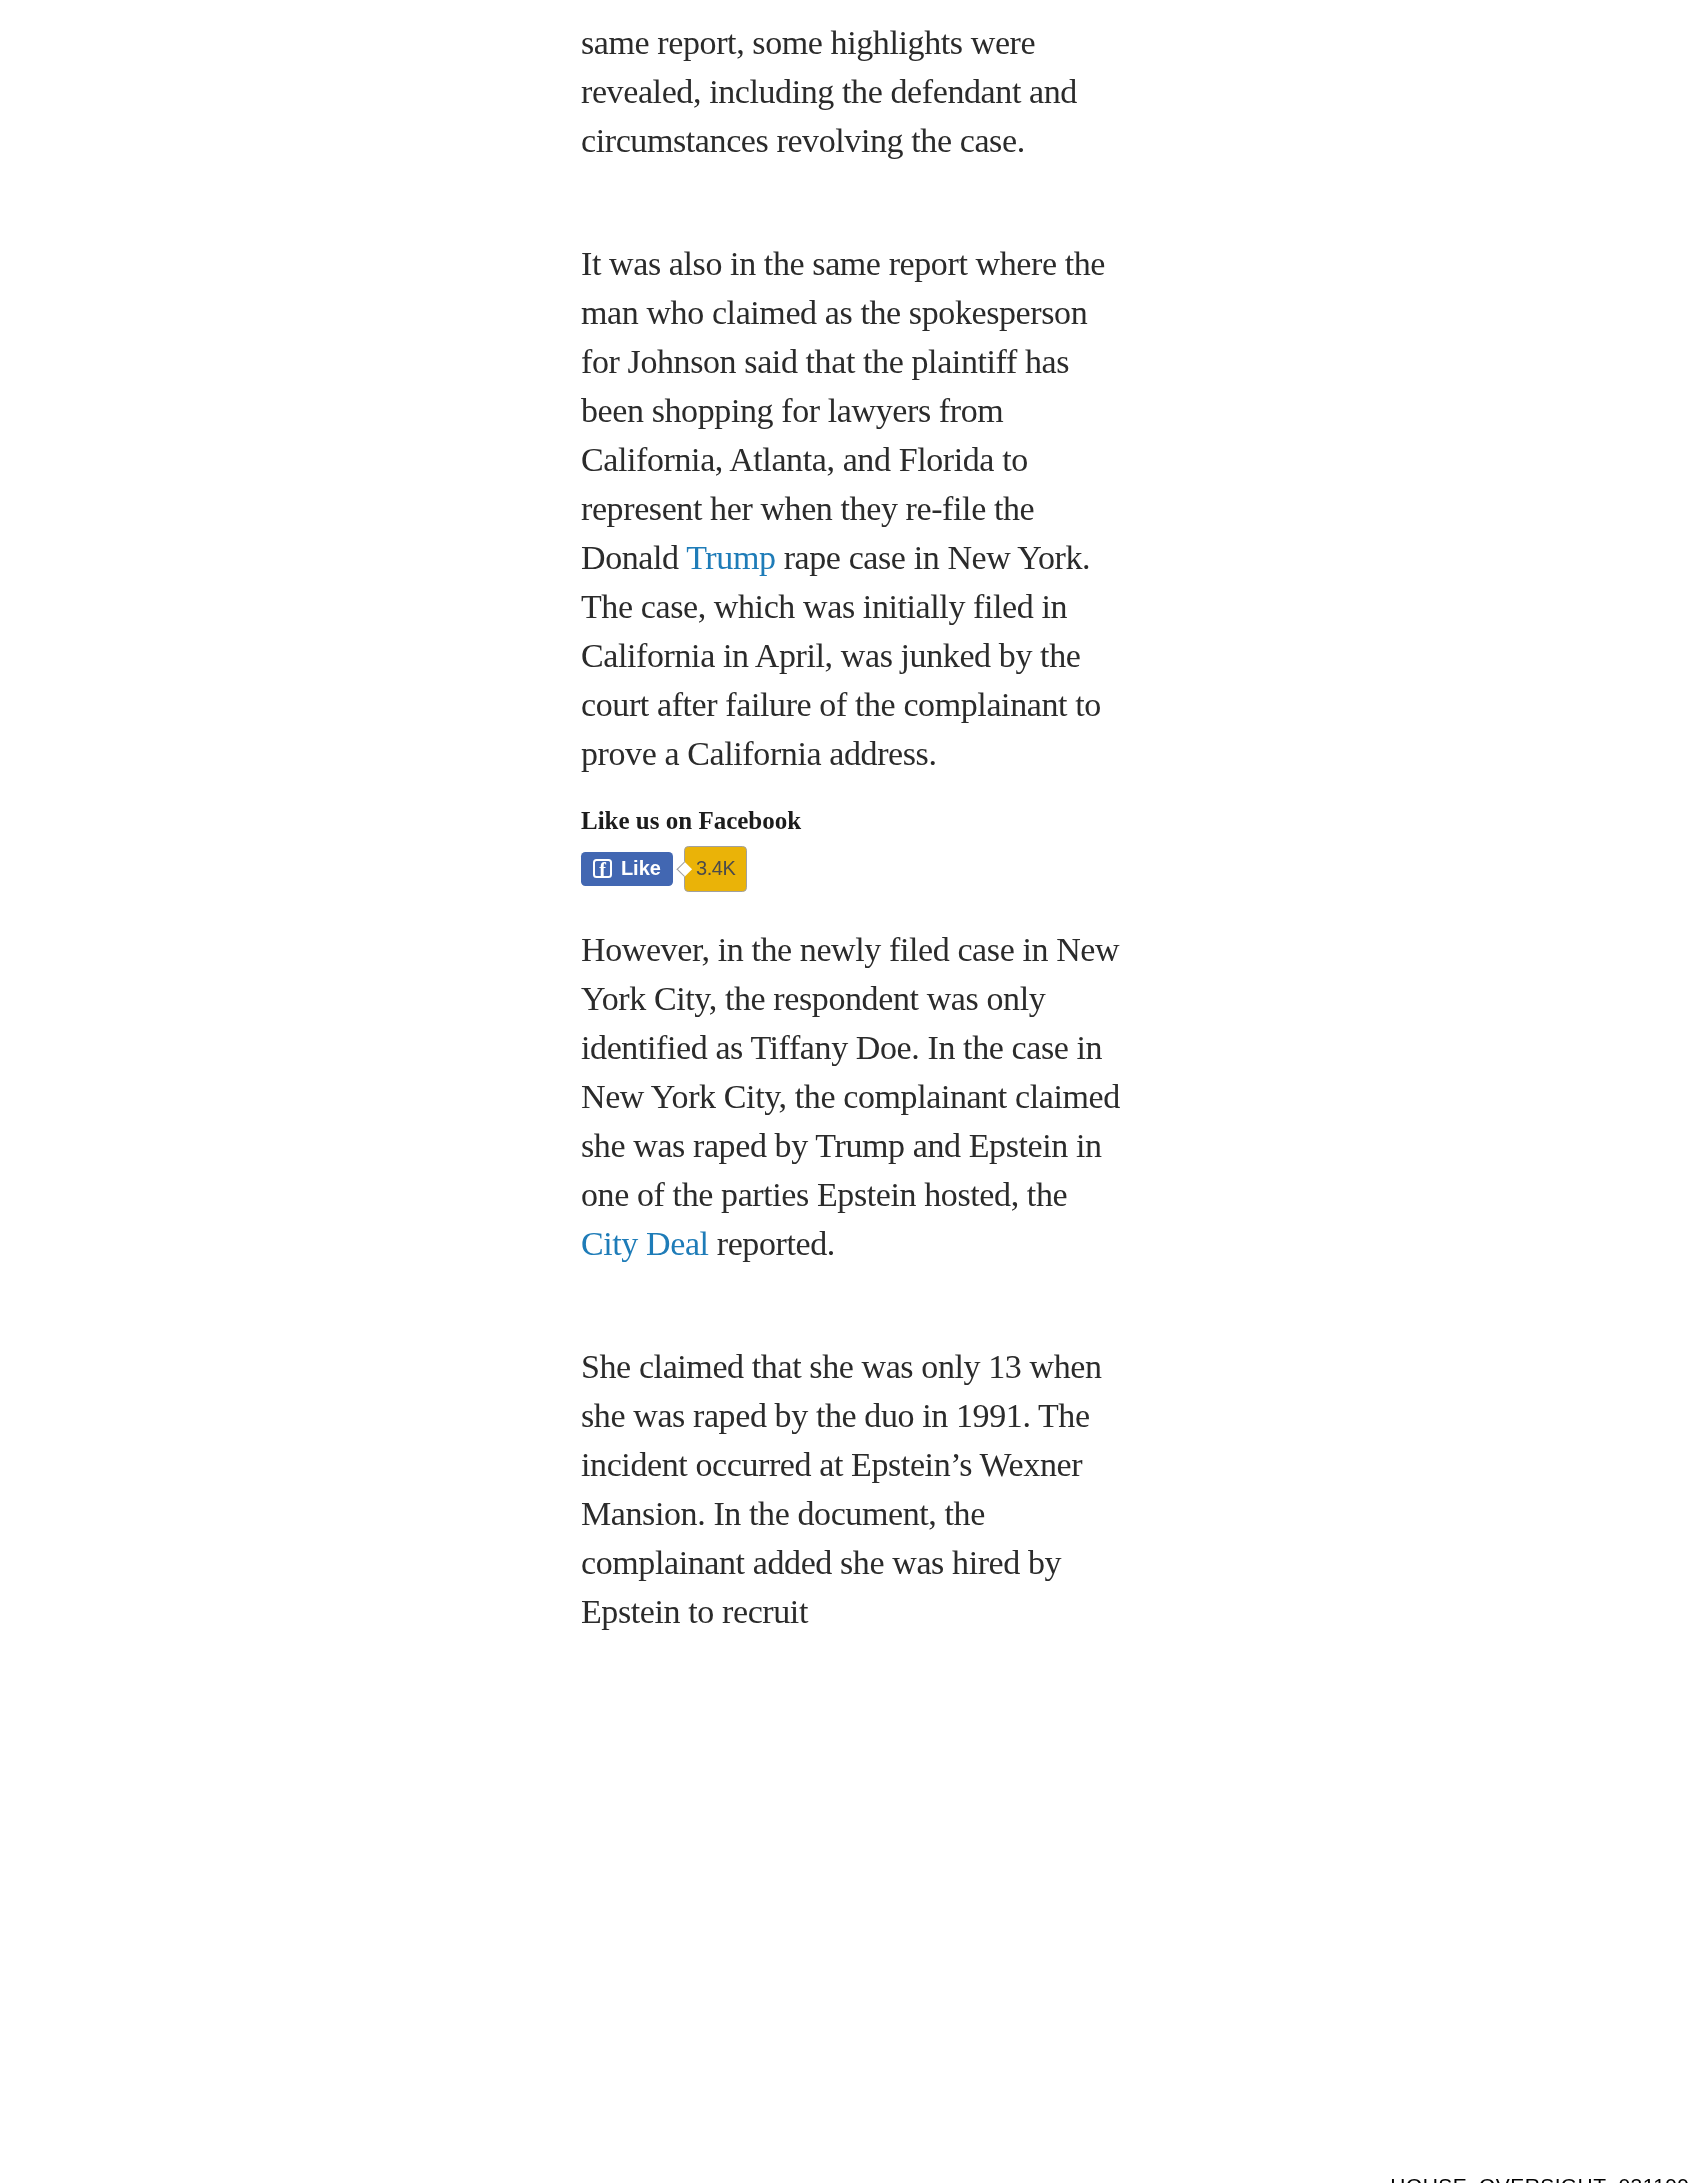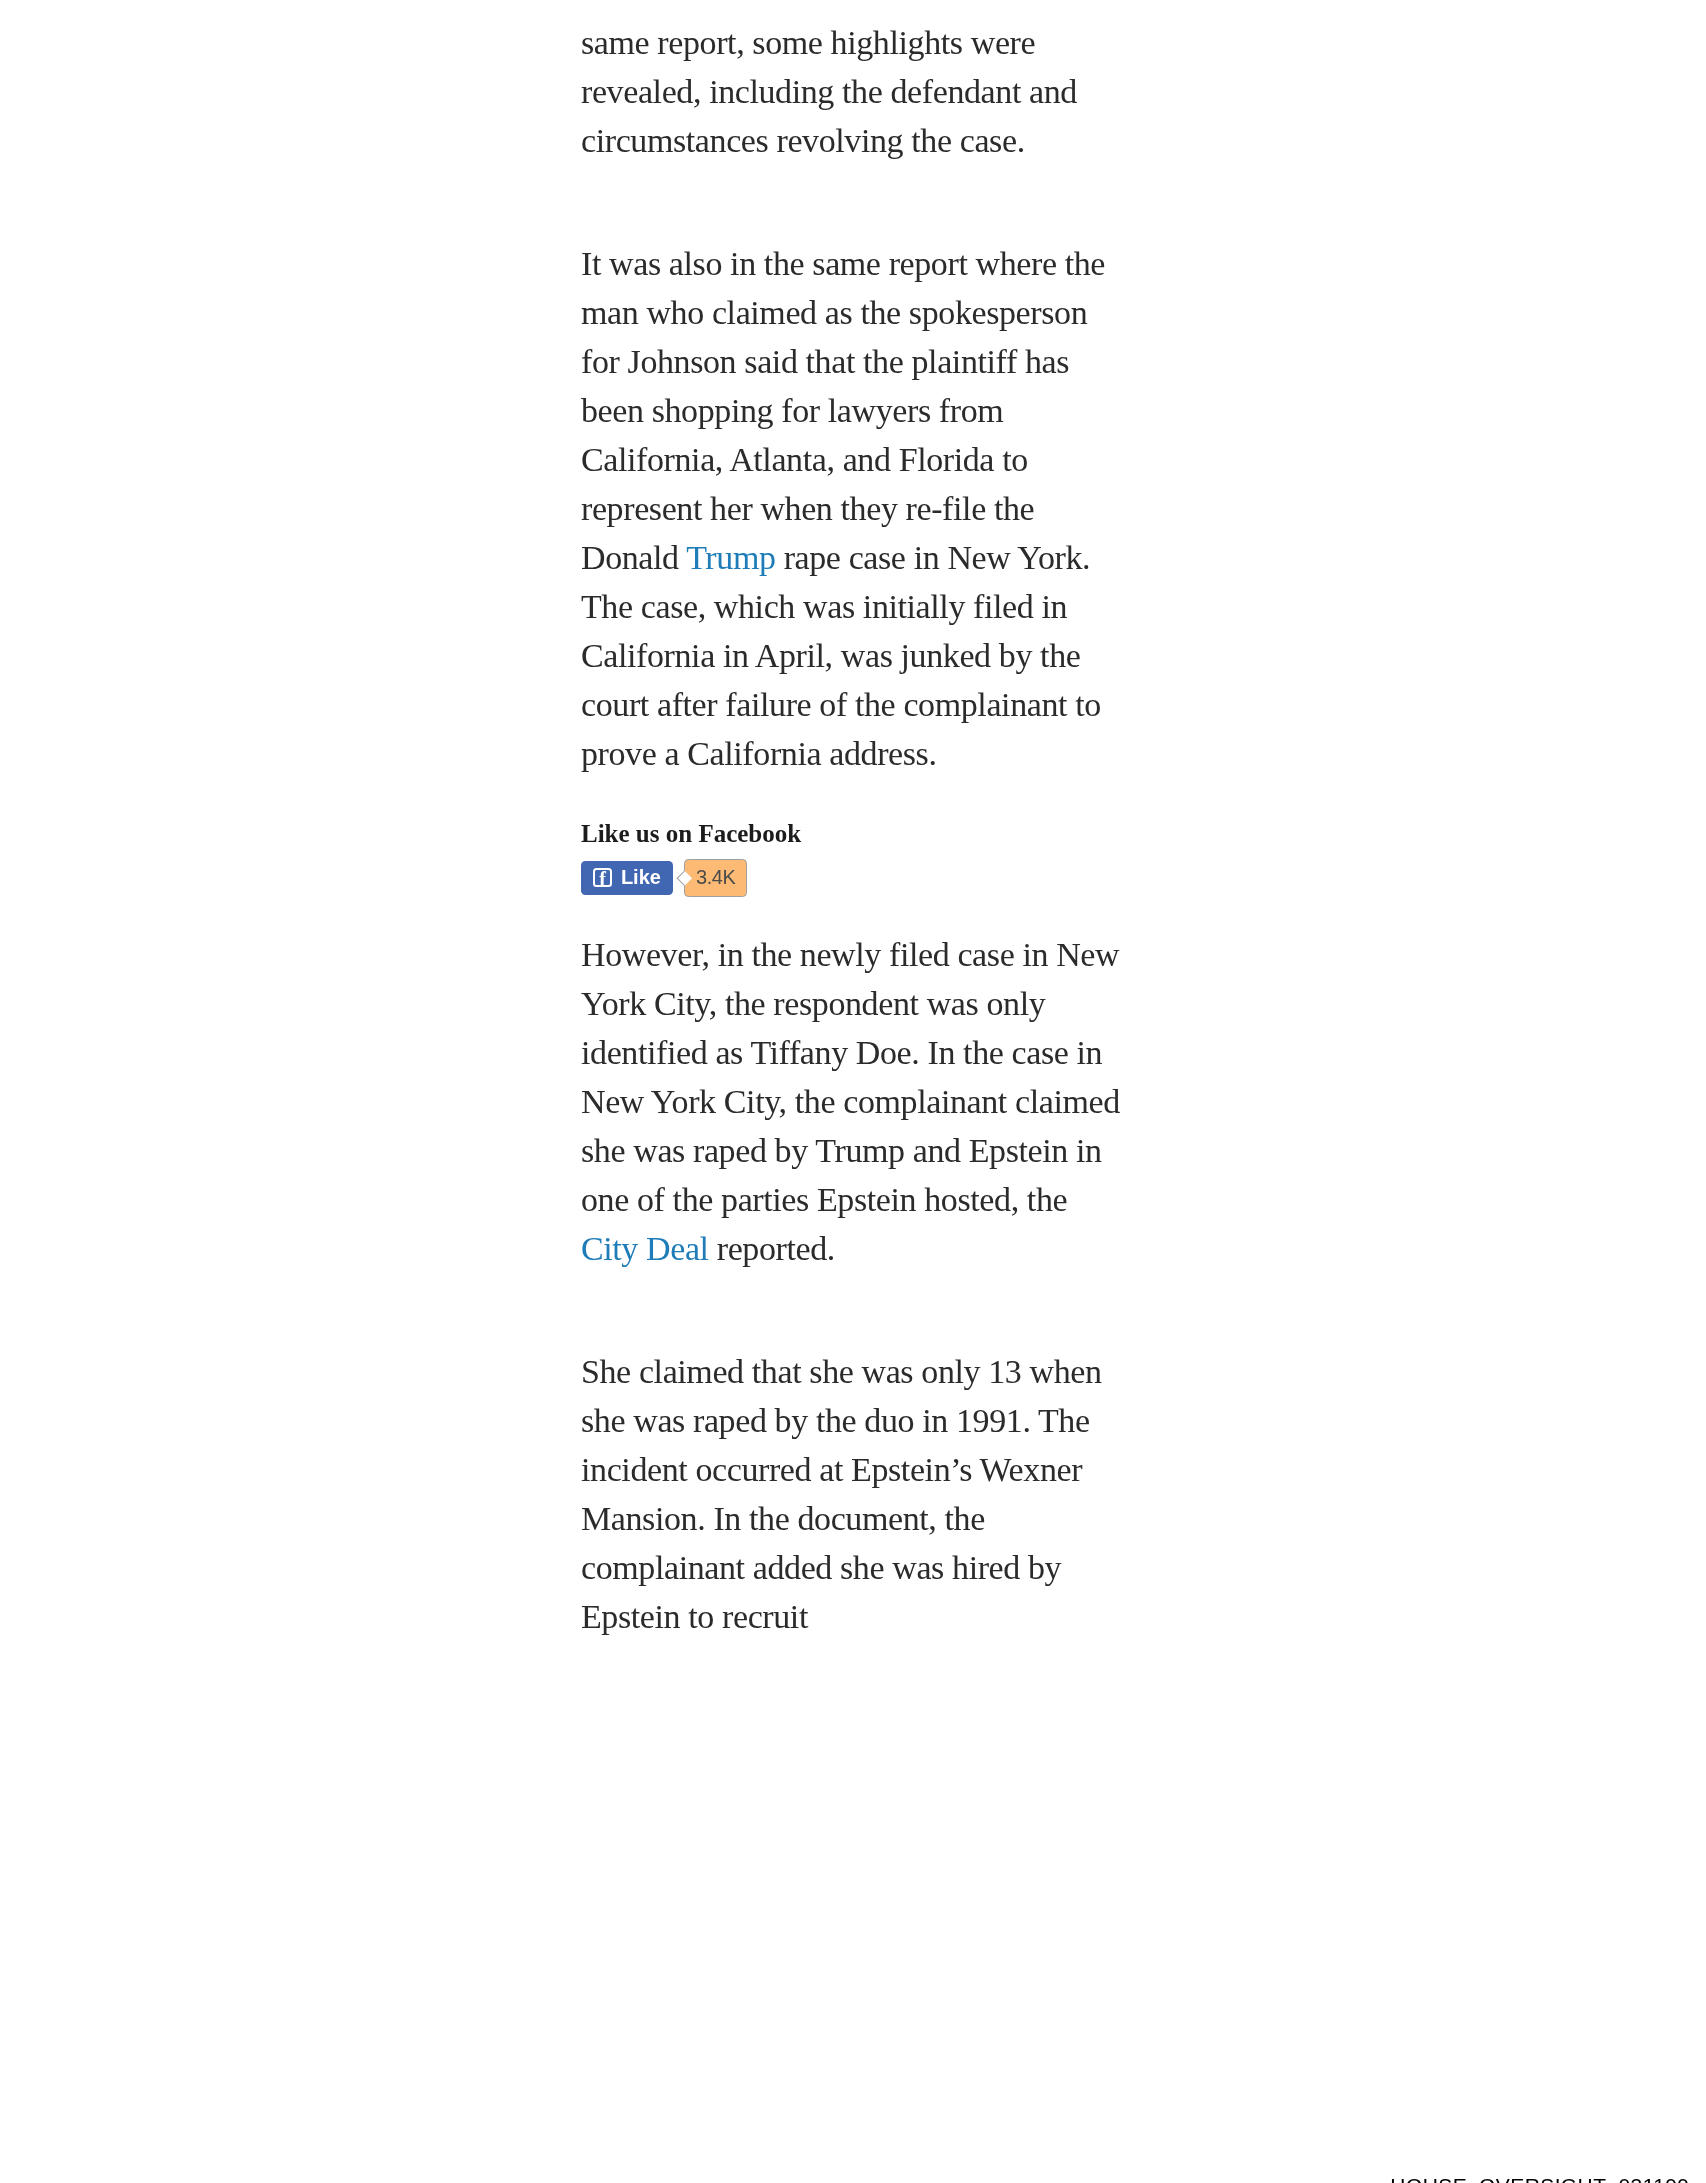--- a/index.html
+++ b/index.html
@@ -34,21 +34,21 @@
   .para.gap-large {
     margin-top: 74px;
   }
   .inline-link {
     color: var(--link-color, #1e7cb8);
     text-decoration: none;
     cursor: pointer;
   }
   
   .fb-section {
-    margin-top: 39px;
+    margin-top: 26px;
     margin-bottom: 33px;
   }
   .fb-heading {
     font-size: 25px;
     line-height: 33px;
     font-weight: bold;
     color: #1c1c1c;
     margin-bottom: 8.7px;
     letter-spacing: 0;
   }
@@ -84,26 +84,26 @@
     font-weight: bold;
     line-height: 1;
     padding-top: 1.7px;
     box-sizing: border-box;
   }
   .fb-count-bubble {
     position: relative;
     display: flex;
     align-items: center;
     justify-content: center;
-    height: 38px;
+    height: 46px;
     box-sizing: border-box;
     min-width: 56px;
     padding: 0 10.5px;
     margin-left: 11.4px;
-    background: #fdba74;
+    background: #eab308;
     border: 1.7px solid var(--bubble-border, #a0a0a0);
     border-radius: 4.4px;
     font-family: "Liberation Sans", "DejaVu Sans", sans-serif;
     font-size: 20px;
     color: var(--count-color, #4b4b4b);
   }
   .fb-count-bubble::before {
     content: "";
     position: absolute;
     left: -6.1px;

